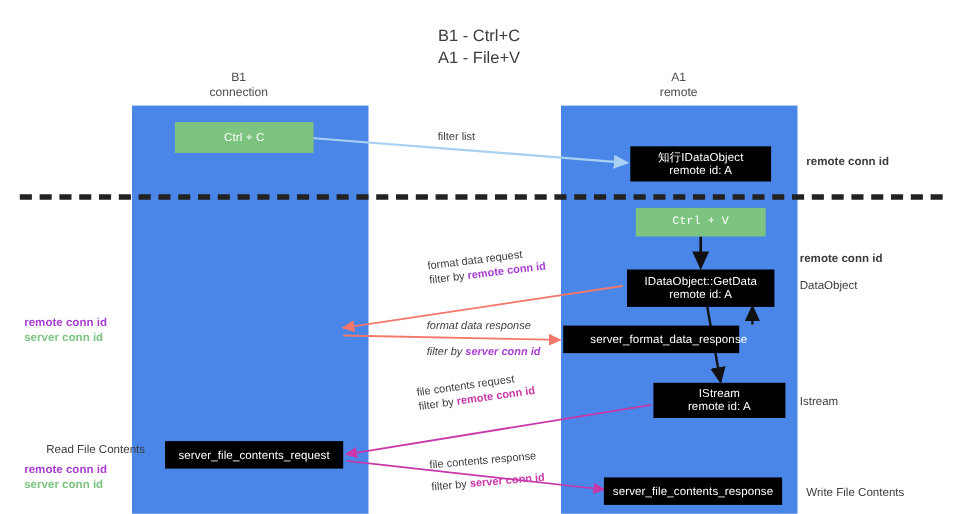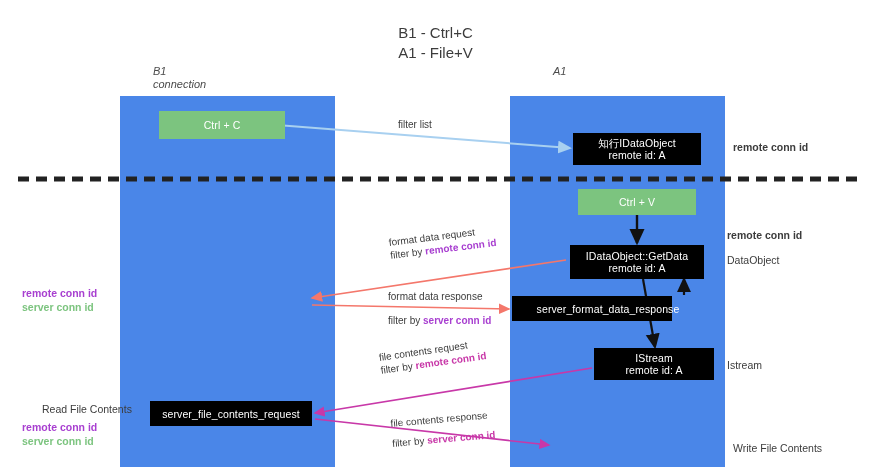--- a/index.html
+++ b/index.html
@@ -17,21 +17,21 @@
   .band{background:#4a86e8;}
 
   
   .title{
     width:871px;text-align:center;top:6px;left:0;
     font-size:15px;color:#3c3c3c;line-height:20px;
   }
 
   
   .colhead{
-    font-size:11px;color:#4b4b4b;line-height:13px;font-style:italic;
+    text-align:center;font-size:11px;color:#4b4b4b;line-height:13px;
   }
 
   
   .node{
     box-sizing:border-box;
     display:flex;flex-direction:column;align-items:center;justify-content:center;
     color:#ffffff;font-size:10.5px;line-height:12px;
     letter-spacing:.1px;
   }
   .green{background:#7cc47f;}
@@ -57,20 +57,21 @@
     <div>B1 - Ctrl+C</div>
     <div>A1 - File+V</div>
   </div>
 
   <div class="abs colhead" style="left:153px;top:48px;width:128px;">
     <div>B1</div>
     <div>connection</div>
   </div>
   <div class="abs colhead" style="left:553px;top:48px;width:128px;">
     <div>A1</div>
+    <div>remote</div>
   </div>
 
   <div class="abs band" style="left:120px;top:79px;width:215px;height:380px;"></div>
   <div class="abs band" style="left:510px;top:79px;width:215px;height:380px;"></div>
 
   <svg width="871" height="467">
     <defs>
       <marker id="ar-blue" markerWidth="7" markerHeight="7" refX="6" refY="3.2" orient="auto">
         <path d="M0,0 L7,3.2 L0,6.4 z" fill="#a8d0f0"></path>
       </marker>
@@ -106,21 +107,21 @@
 
   <div class="abs node green" style="left:159px;top:94px;width:126px;height:28px;">
     <span>Ctrl + C</span>
   </div>
 
   <div class="abs node orange" style="left:573px;top:116px;width:128px;height:32px;">
     <span>知行IDataObject</span>
     <span>remote id: A</span>
   </div>
 
-  <div class="abs node green" style="left:578px;top:172px;width:118px;height:26px;">
+  <div class="abs node green" style="left:578px;top:172px;width:118px;height:26px;font-family:Liberation Mono, monospace;">
     <span>Ctrl + V</span>
   </div>
 
   <div class="abs node orange" style="left:570px;top:228px;width:134px;height:34px;">
     <span>IDataObject::GetData</span>
     <span>remote id: A</span>
   </div>
 
 
   <div class="abs node orange" style="left:512px;top:279px;width:160px;height:25px;padding-left:32px;">
@@ -129,29 +130,32 @@
 
   <div class="abs node orange" style="left:594px;top:331px;width:120px;height:32px;">
     <span>IStream</span>
     <span>remote id: A</span>
   </div>
 
   <div class="abs node orange" style="left:150px;top:384px;width:162px;height:25px;">
     <span>server_file_contents_request</span>
   </div>
 
+  <div class="abs node orange" style="left:549px;top:417px;width:162px;height:25px;">
+    <span>server_file_contents_response</span>
+  </div>
 
   <div class="abs lbl" style="left:398px;top:101px;">filter list</div>
 
   <div class="abs lbl" style="left:388px;top:219px;transform:rotate(-7deg);transform-origin:left top;">
     <div>format data request</div>
     <div><span>filter by </span><span class="purple">remote conn id</span></div>
   </div>
 
-  <div class="abs lbl" style="left:388px;top:273px;">
+  <div class="abs lbl" style="left:388px;top:273px;font-style:italic;">
     <div>format data response</div>
     <div style="margin-top:11px;"><span>filter by </span><span class="purple">server conn id</span></div>
   </div>
 
   <div class="abs lbl" style="left:378px;top:334px;transform:rotate(-8deg);transform-origin:left top;">
     <div>file contents request</div>
     <div><span>filter by </span><span class="magenta">remote conn id</span></div>
   </div>
 
   <div class="abs lbl" style="left:390px;top:400px;transform:rotate(-5deg);transform-origin:left top;">

